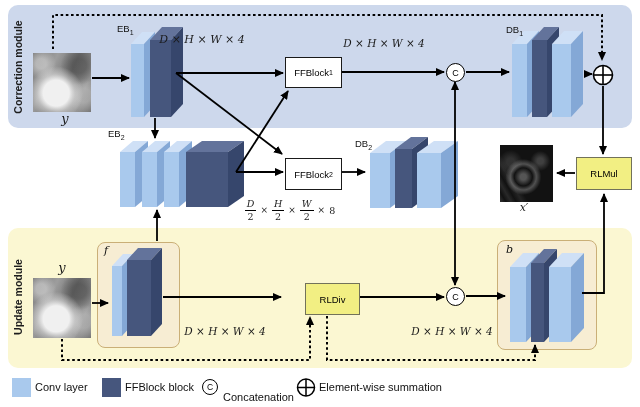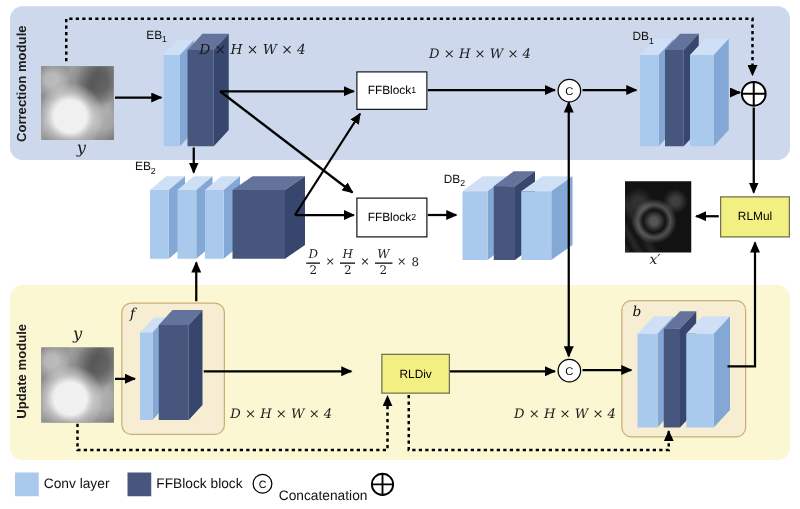--- a/index.html
+++ b/index.html
@@ -219,14 +219,15 @@
 
   <div class="ccirc" style="left:446px;top:63px;">C</div>
   <div class="ccirc" style="left:446px;top:287px;">C</div>
 
   <div class="legend-sw conv" style="left:12px;top:378px;"></div>
   <div class="legend-txt" style="left:35px;top:381px;">Conv layer</div>
   <div class="legend-sw residual" style="left:102px;top:378px;"></div>
   <div class="legend-txt" style="left:125px;top:381px;">FFBlock block</div>
   <div class="ccirc" style="left:202px;top:379px;width:16px;height:16px;font-size:8.5px;">C</div>
   <div class="legend-txt" style="left:223px;top:391px;">Concatenation</div>
+  <div class="legend-txt" style="left:319px;top:381px;">Element-wise summation</div>
 
 </div>
 
 </body></html>

